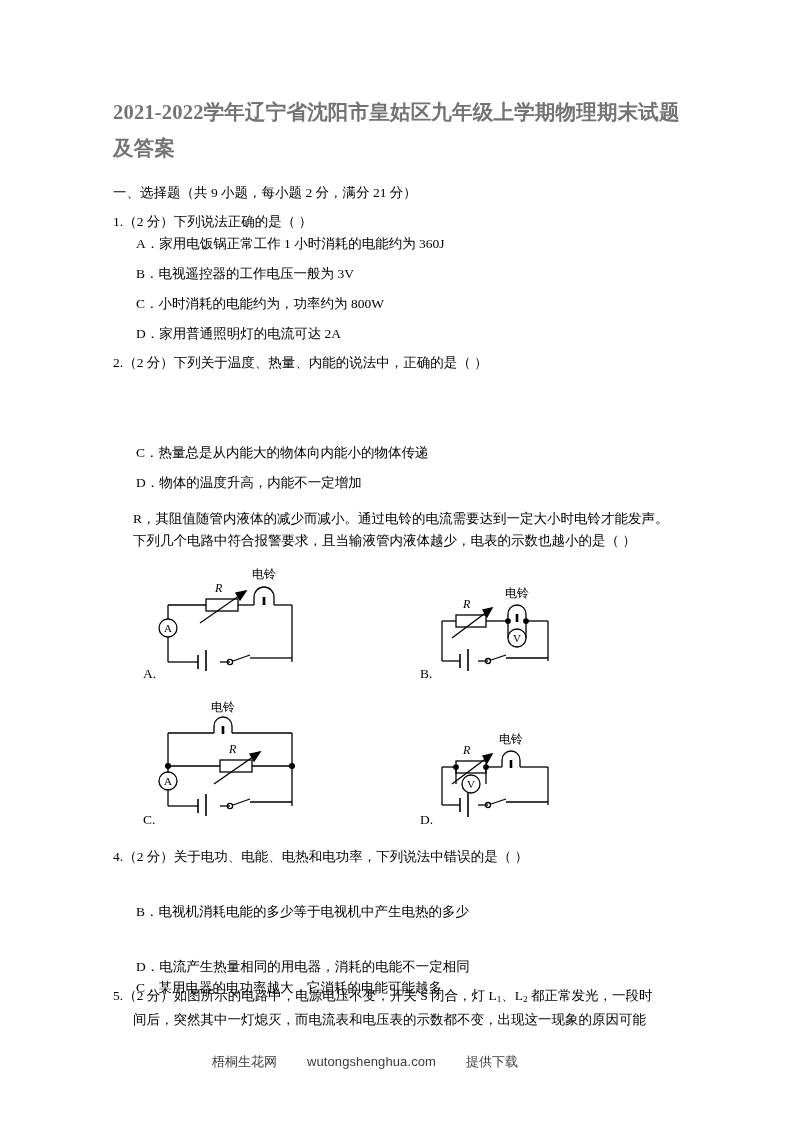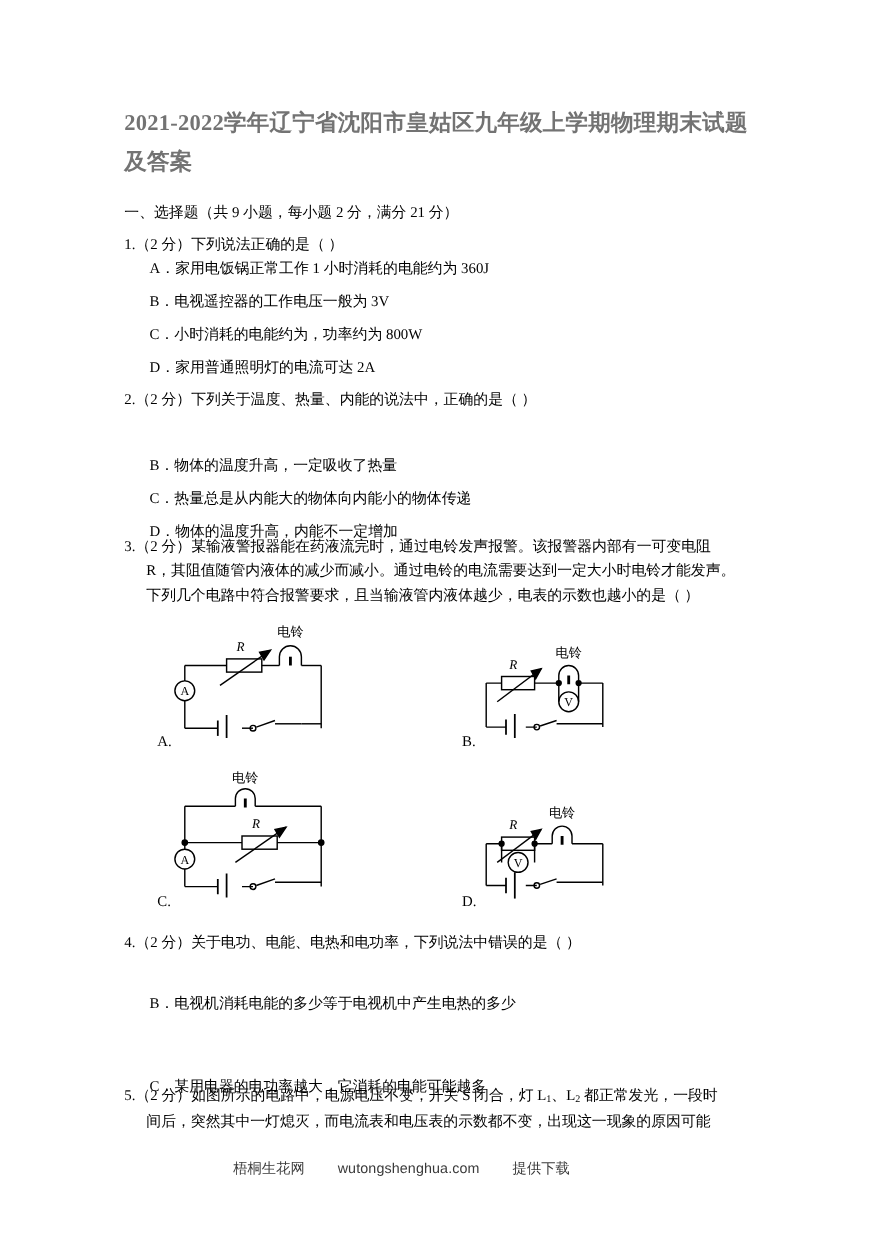--- a/index.html
+++ b/index.html
@@ -108,25 +108,23 @@
 
   <div class="sec-head" style="top:183px">一、选择题（共 9 小题，每小题 2 分，满分 21 分）</div>
 
   <div class="q-line" style="top:211px">1.（2 分）下列说法正确的是（      ）</div>
   <div class="opt-line" style="top:233px">A．家用电饭锅正常工作 1 小时消耗的电能约为 360J</div>
   <div class="opt-line" style="top:263px">B．电视遥控器的工作电压一般为 3V</div>
   <div class="opt-line" style="top:293px">C．小时消耗的电能约为，功率约为 800W</div>
   <div class="opt-line" style="top:323px">D．家用普通照明灯的电流可达 2A</div>
 
   <div class="q-line" style="top:352px">2.（2 分）下列关于温度、热量、内能的说法中，正确的是（      ）</div>
-  <div class="opt-line" style="top:412px">B．物体的温度升高，一定吸收了热量</div>
   <div class="opt-line" style="top:442px">C．热量总是从内能大的物体向内能小的物体传递</div>
   <div class="opt-line" style="top:472px">D．物体的温度升高，内能不一定增加</div>
 
-  <div class="q-line" style="top:486px">3.（2 分）某输液警报器能在药液流完时，通过电铃发声报警。该报警器内部有一可变电阻</div>
   <div class="q-cont" style="top:508px">R，其阻值随管内液体的减少而减小。通过电铃的电流需要达到一定大小时电铃才能发声。</div>
   <div class="q-cont" style="top:530px">下列几个电路中符合报警要求，且当输液管内液体越少，电表的示数也越小的是（      ）</div>
 
   <div class="circuit-wrap" style="left:150px; top:561px;">
     <svg width="160" height="110" viewBox="0 0 160 110">
       <g fill="none" stroke="#000" stroke-width="1.3">
 
         <path d="M18 44 L56 44"></path>
         <path d="M88 44 L104 44"></path>
         <path d="M124 44 L142 44"></path>
@@ -280,20 +278,21 @@
       <text x="33" y="27" font-family="'Liberation Serif', serif" font-size="12" font-style="italic" fill="#000">R</text>
       <text x="41" y="61" font-family="'Liberation Serif', serif" font-size="11" text-anchor="middle" fill="#000">V</text>
       <text x="81" y="16" font-family="'Liberation Sans', sans-serif" font-size="12" text-anchor="middle" fill="#000">电铃</text>
     </svg>
   </div>
   <div class="circ-label" style="left:420px; top:812px;">D.</div>
 
   <div class="q-line" style="top:846px">4.（2 分）关于电功、电能、电热和电功率，下列说法中错误的是（      ）</div>
   <div class="opt-line" style="top:901px">B．电视机消耗电能的多少等于电视机中产生电热的多少</div>
   <div class="opt-line" style="top:977px">C．某用电器的电功率越大，它消耗的电能可能越多</div>
+  <div class="opt-line" style="top:956px">D．电流产生热量相同的用电器，消耗的电能不一定相同</div>
 
   <div class="q-line" style="top:985px">5.（2 分）如图所示的电路中，电源电压不变，开关 S 闭合，灯 L<sub>1</sub>、L<sub>2</sub> 都正常发光，一段时</div>
   <div class="q-cont" style="top:1009px">间后，突然其中一灯熄灭，而电流表和电压表的示数都不变，出现这一现象的原因可能</div>
 
   <div class="footer">
     <span class="f-name">梧桐生花网</span><span class="f-site">wutongshenghua.com</span><span class="f-action">提供下载</span>
   </div>
 
 </div>
 

